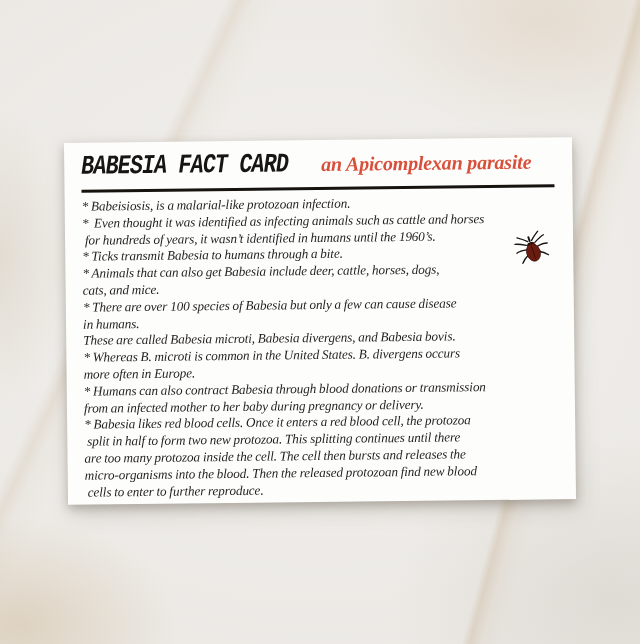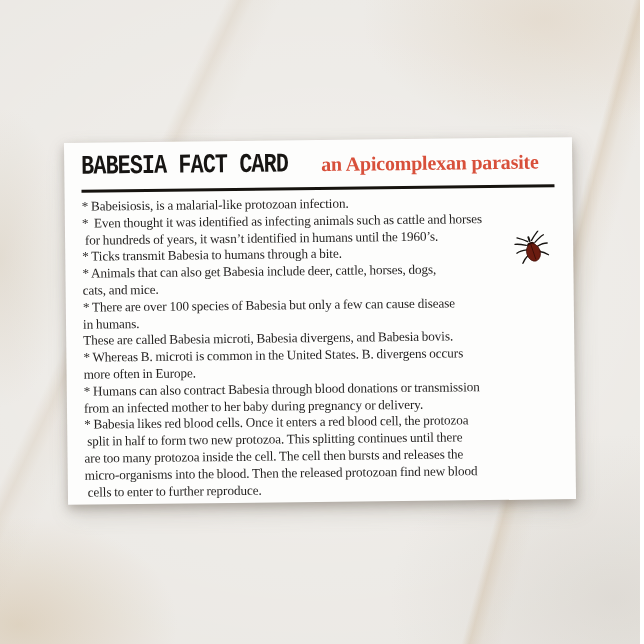--- a/index.html
+++ b/index.html
@@ -13,20 +13,21 @@
     position:relative; width:640px; height:644px; overflow:hidden;
     background-color:var(--page-bg);
     background-image:
       linear-gradient(115deg, transparent 24%, rgba(193,170,140,.20) 25.5%, rgba(193,170,140,.06) 27%, transparent 30%),
       linear-gradient(105deg, transparent 78%, rgba(190,160,120,.26) 79%, rgba(190,160,120,.08) 80.5%, transparent 83%),
       radial-gradient(220px 150px at 3% 97%, rgba(205,183,150,.45), transparent 72%),
       radial-gradient(90px 200px at 0% 40%, rgba(200,185,160,.30), transparent 75%),
       radial-gradient(300px 220px at 96% 93%, rgba(203,198,190,.40), transparent 75%),
       radial-gradient(260px 160px at 85% 3%, rgba(210,188,158,.30), transparent 70%),
       radial-gradient(900px 720px at 50% 45%, rgba(255,255,255,.38), transparent 82%);
+    font-style: italic;
   }
   .card{
     position:absolute; left:66px; top:140px; width:508px; height:362px;
     box-sizing:border-box; padding:11px 18px 0 17px;
     background:var(--card-bg);
     transform:rotate(-0.65deg);
     box-shadow: 0 4px 10px rgba(110,100,90,.38), 3px 9px 20px rgba(120,110,100,.25);
     overflow:hidden;
   }
   .card-header{display:flex; align-items:baseline; height:31px;}

